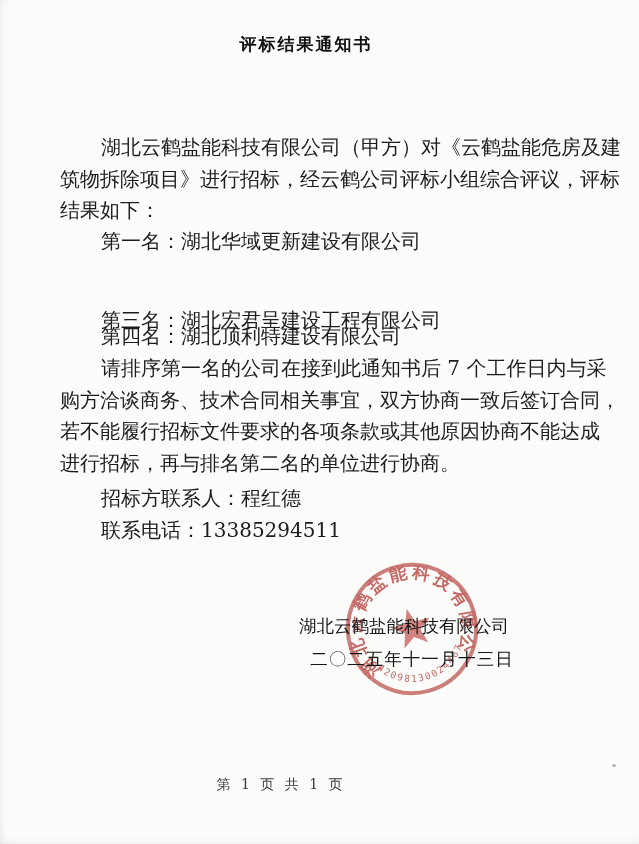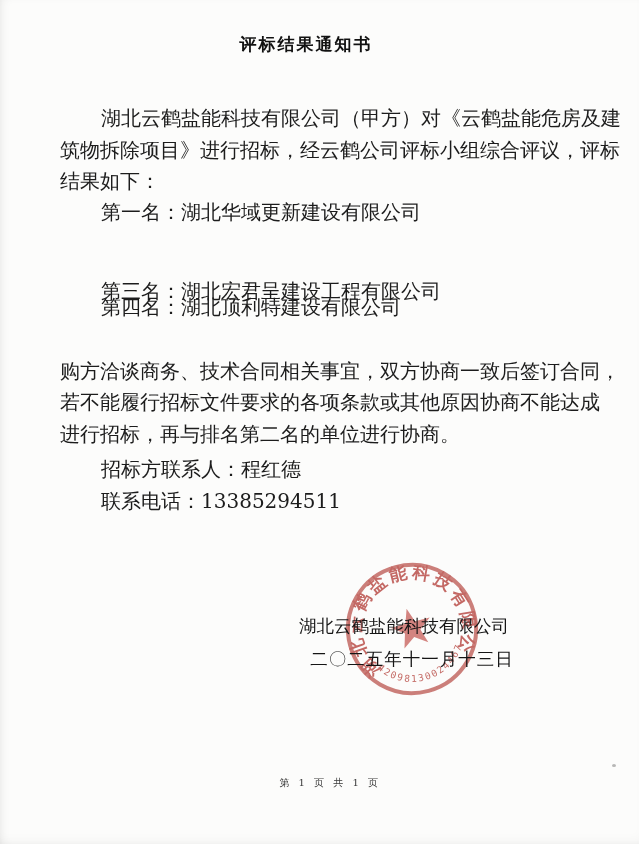--- a/index.html
+++ b/index.html
@@ -33,20 +33,21 @@
   }
   .line {
     position: absolute;
     left: 60px;
     width: 522px;
     font-size: 20px;
     line-height: 22px;
     white-space: pre;
     color: #1c1c1c;
     z-index: 3;
+    margin-top: 29px;
   }
   .indent { padding-left: 41px; }
   .sig-line {
     position: absolute;
     text-align: center;
     font-size: 17.5px;
     color: #151515;
     z-index: 3;
     white-space: pre;
   }
@@ -59,22 +60,22 @@
     width: 170px;
     height: 170px;
     z-index: 2;
     opacity: 0.88;
   }
   .footer {
     position: absolute;
     top: 776px;
     left: 181px;
     width: 200px;
-    text-align: right;
-    font-size: 10px;
+    text-align: center;
+    font-size: 14px;
     letter-spacing: 3px;
     color: #3a3a3a;
     z-index: 3;
   }
   .speck {
     position: absolute;
     left: 612px;
     top: 764px;
     width: 4px;
     height: 3px;
@@ -92,20 +93,21 @@
   <h1 class="title">评标结果通知书</h1>
 
   <div class="line indent" style="top:107px">湖北云鹤盐能科技有限公司（甲方）对《云鹤盐能危房及建</div>
   <div class="line" style="top:139px">筑物拆除项目》进行招标，经云鹤公司评标小组综合评议，评标</div>
   <div class="line" style="top:170px">结果如下：</div>
 
   <div class="line indent" style="top:201px">第一名：湖北华域更新建设有限公司</div>
   <div class="line indent" style="top:280px">第三名：湖北宏君呈建设工程有限公司</div>
   <div class="line indent" style="top:296px">第四名：湖北顶利特建设有限公司</div>
 
+  <div class="line indent" style="top:328px">请排序第一名的公司在接到此通知书后 7 个工作日内与采</div>
   <div class="line" style="top:391px">若不能履行招标文件要求的各项条款或其他原因协商不能达成</div>
   <div class="line" style="top:360px">购方洽谈商务、技术合同相关事宜，双方协商一致后签订合同，</div>
   <div class="line" style="top:423px">进行招标，再与排名第二名的单位进行协商。</div>
 
   <div class="line indent" style="top:458px">招标方联系人：程红德</div>
   <div class="line indent" style="top:490px">联系电话：13385294511</div>
 
   <div class="seal">
     <svg width="170" height="170" viewBox="0 0 170 170">
       <defs>

